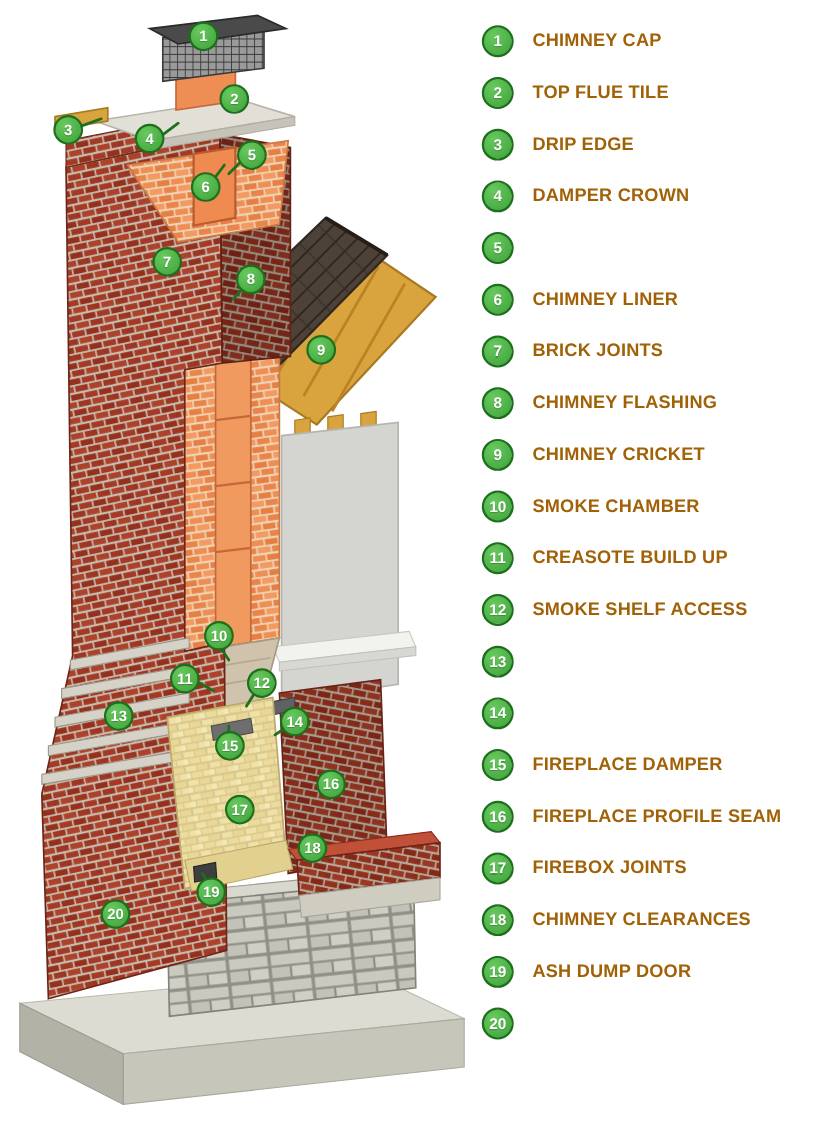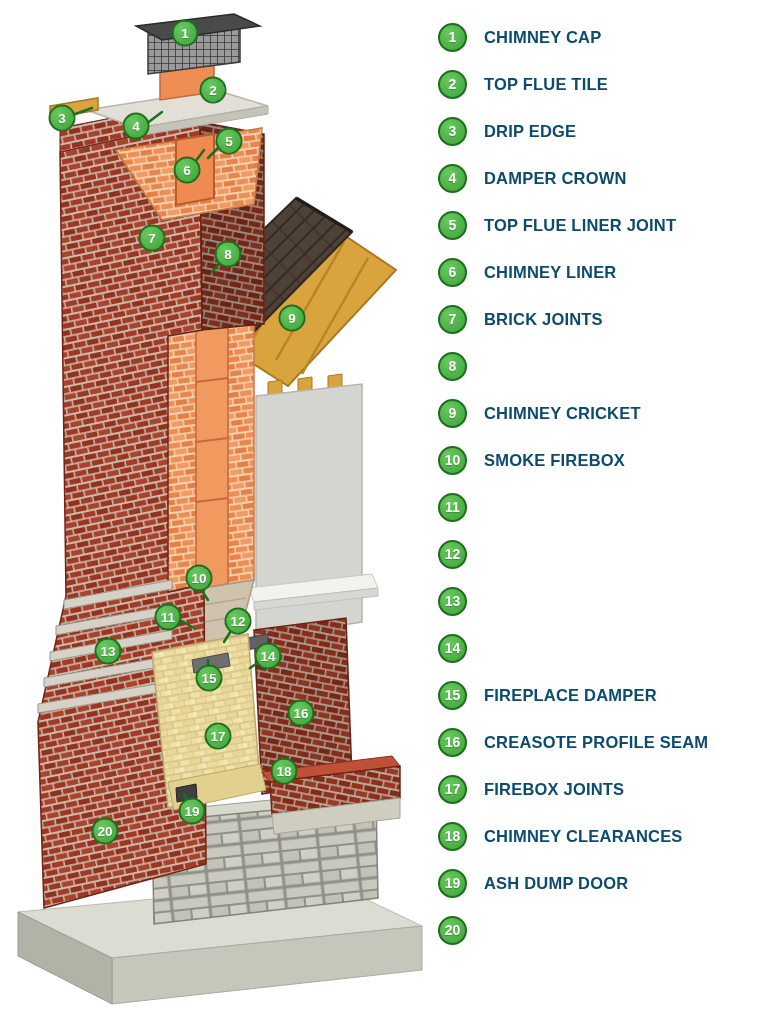--- a/index.html
+++ b/index.html
@@ -28,21 +28,21 @@
   .legend-row{display:flex;align-items:center;height:28px;margin-bottom:19px;}
   .badge{
     flex:0 0 29px;width:29px;height:29px;border-radius:50%;box-sizing:border-box;
     background:radial-gradient(circle at 35% 30%, #67c95e, #3fa33a);
     border:2.5px solid #1d6f1d;
     color:#fff;font-weight:bold;font-size:14px;line-height:1;
     display:flex;align-items:center;justify-content:center;
     text-shadow:0 1px 1px rgba(0,0,0,.25);
   }
   .legend-label{
-    margin-left:17px;font-weight:700;font-size:16.5px;letter-spacing:.2px;color:#0c4a6e;
+    margin-left:17px;font-weight:700;font-size:16.5px;letter-spacing:.2px;color:#a16207;
     white-space:nowrap;
   }
 </style>
 </head>
 <body>
 
 <div class="stage">
 
   <div class="diagram">
     <svg width="434" height="1024" viewBox="0 0 434 1024" xmlns="http://www.w3.org/2000/svg">
@@ -298,60 +298,62 @@
       <div class="legend-row">
         <span class="badge">
           <span>4</span>
         </span>
         <span class="legend-label">DAMPER CROWN</span>
       </div>
       <div class="legend-row">
         <span class="badge">
           <span>5</span>
         </span>
-        <span class="legend-label">TOP FLUE LINER JOINT</span>
       </div>
       <div class="legend-row">
         <span class="badge">
           <span>6</span>
         </span>
         <span class="legend-label">CHIMNEY LINER</span>
       </div>
       <div class="legend-row">
         <span class="badge">
           <span>7</span>
         </span>
         <span class="legend-label">BRICK JOINTS</span>
       </div>
       <div class="legend-row">
         <span class="badge">
           <span>8</span>
         </span>
+        <span class="legend-label">CHIMNEY FLASHING</span>
       </div>
       <div class="legend-row">
         <span class="badge">
           <span>9</span>
         </span>
         <span class="legend-label">CHIMNEY CRICKET</span>
       </div>
       <div class="legend-row">
         <span class="badge">
           <span>10</span>
         </span>
-        <span class="legend-label">SMOKE FIREBOX</span>
+        <span class="legend-label">SMOKE CHAMBER</span>
       </div>
       <div class="legend-row">
         <span class="badge">
           <span>11</span>
         </span>
+        <span class="legend-label">CREASOTE BUILD UP</span>
       </div>
       <div class="legend-row">
         <span class="badge">
           <span>12</span>
         </span>
+        <span class="legend-label">SMOKE SHELF ACCESS</span>
       </div>
       <div class="legend-row">
         <span class="badge">
           <span>13</span>
         </span>
       </div>
       <div class="legend-row">
         <span class="badge">
           <span>14</span>
         </span>
@@ -359,21 +361,21 @@
       <div class="legend-row">
         <span class="badge">
           <span>15</span>
         </span>
         <span class="legend-label">FIREPLACE DAMPER</span>
       </div>
       <div class="legend-row">
         <span class="badge">
           <span>16</span>
         </span>
-        <span class="legend-label">CREASOTE PROFILE SEAM</span>
+        <span class="legend-label">FIREPLACE PROFILE SEAM</span>
       </div>
       <div class="legend-row">
         <span class="badge">
           <span>17</span>
         </span>
         <span class="legend-label">FIREBOX JOINTS</span>
       </div>
       <div class="legend-row">
         <span class="badge">
           <span>18</span>

